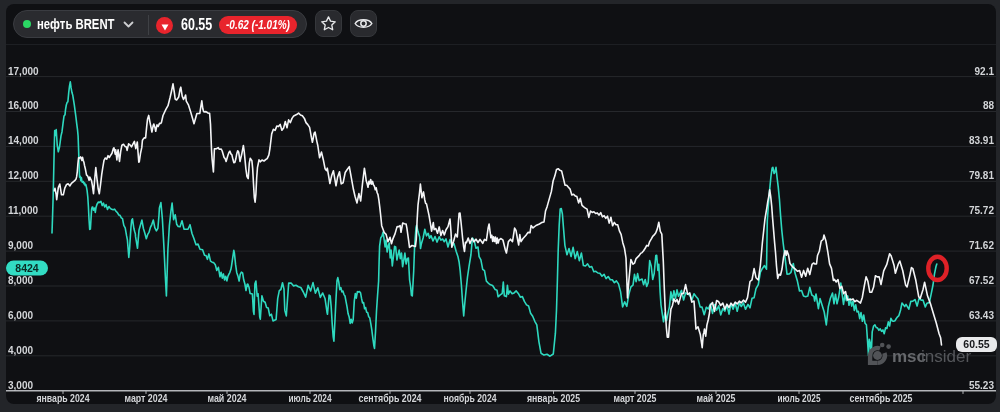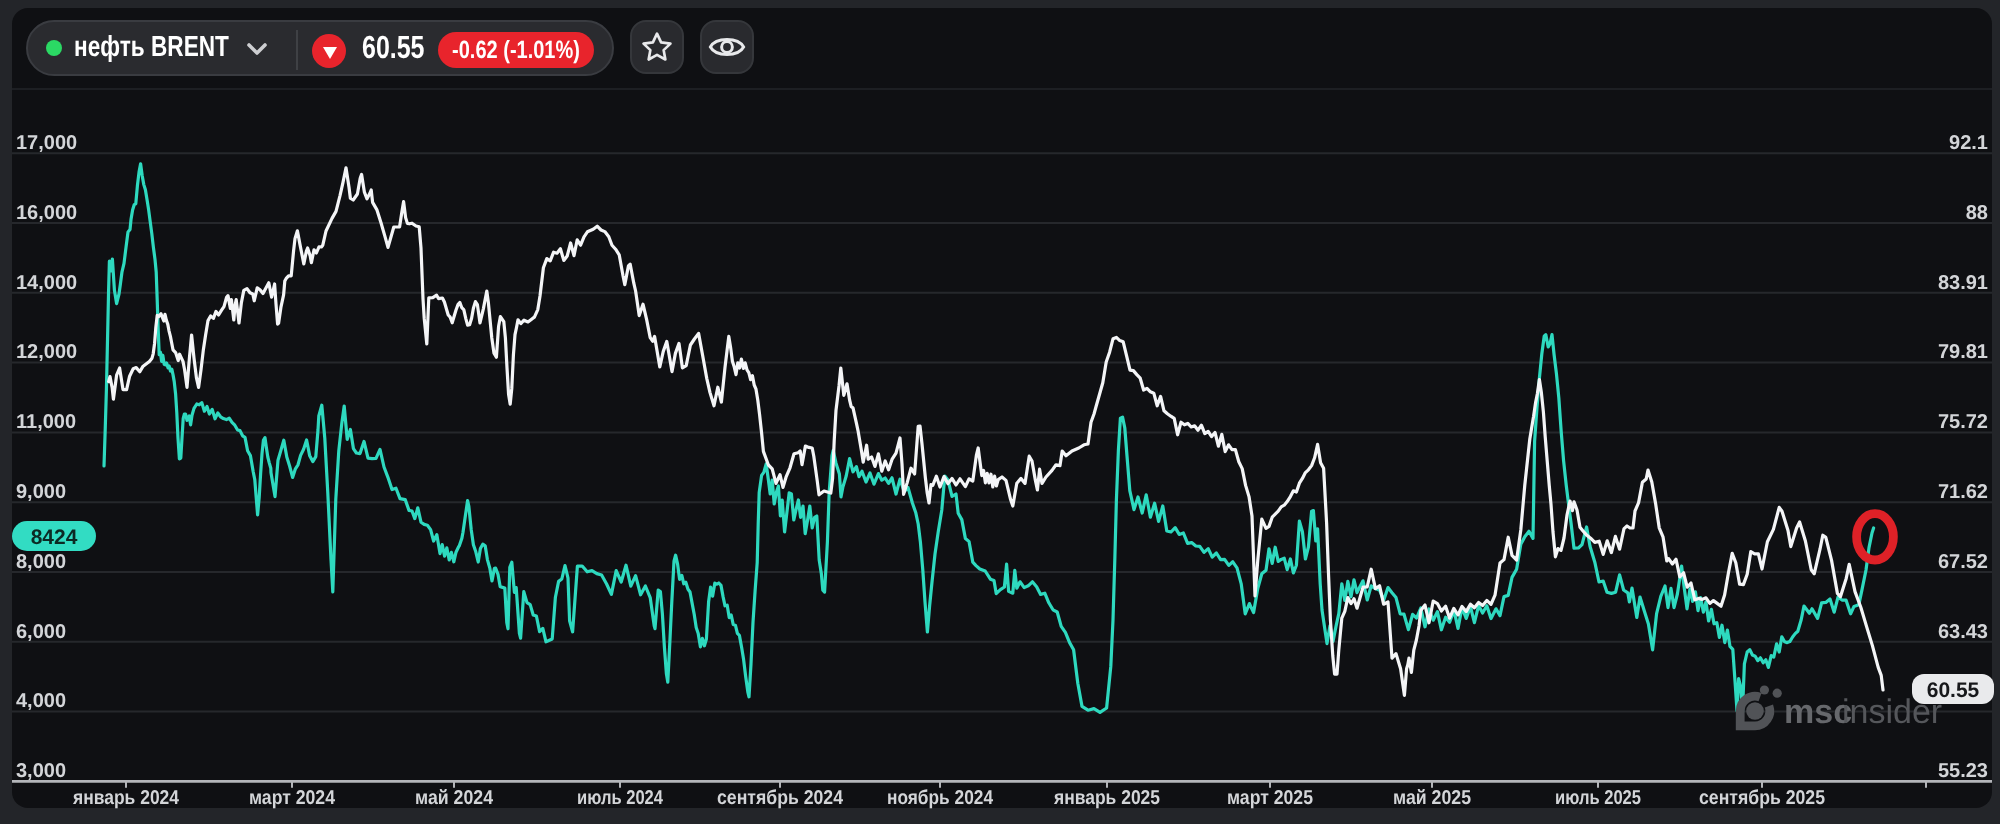--- a/index.html
+++ b/index.html
@@ -6,21 +6,21 @@
   #panel{position:absolute;left:6px;top:4px;width:990px;height:400px;background:#0f1013;border-radius:8px;}
   #hsep{position:absolute;left:6px;top:44px;width:990px;height:1px;background:#1d1f23;}
   .abs{position:absolute;font-family:"Liberation Sans",sans-serif;}
   #pillbg{left:13px;top:10px;width:294px;height:28px;background:#2a2b2f;border:1px solid #3a3c41;border-radius:14px;}
   #dot{left:23px;top:20px;width:8px;height:8px;border-radius:50%;background:#2bd964;}
   #tname{left:37px;top:17px;font-size:14.5px;font-weight:bold;color:#fff;line-height:15px;transform:scaleX(0.78);transform-origin:0 0;white-space:nowrap;}
   #chev{left:123px;top:21px;}
   #vdiv{left:148px;top:15px;width:1px;height:20px;background:#3f4145;}
   #rc{left:156px;top:17px;width:17px;height:17px;border-radius:50%;background:#e8242c;text-align:center;}
   #price{left:181px;top:16px;font-size:16px;font-weight:bold;color:#fff;line-height:17px;transform:scaleX(0.78);transform-origin:0 0;white-space:nowrap;}
-  #chg{left:219px;top:16px;width:78px;height:18px;background:#e8242c;border-radius:9px;color:#fff;overflow:hidden;}
+  #chg{left:219px;top:16px;width:78px;height:18px;background:#e8242c;border-radius:9px;color:#fff;overflow:hidden;font-style:italic;}
   #chgt{position:absolute;left:50%;top:0;font-size:12.5px;font-weight:bold;line-height:18px;white-space:nowrap;transform:translateX(-50%) scaleX(0.8);}
   .sqbtn{position:absolute;top:10px;width:27px;height:27px;background:#292a2e;border:1px solid #35373b;border-radius:8px;text-align:center;}
 </style></head>
 <body>
 <div id="panel"></div>
 <svg width="1000" height="412" viewBox="0 0 1000 412" style="position:absolute;left:0;top:0;">
 <line x1="6" y1="76.6" x2="996" y2="76.6" stroke="#26282c" stroke-width="1"></line>
 <line x1="6" y1="111.5" x2="996" y2="111.5" stroke="#26282c" stroke-width="1"></line>
 <line x1="6" y1="146.4" x2="996" y2="146.4" stroke="#26282c" stroke-width="1"></line>
 <line x1="6" y1="181.3" x2="996" y2="181.3" stroke="#26282c" stroke-width="1"></line>

